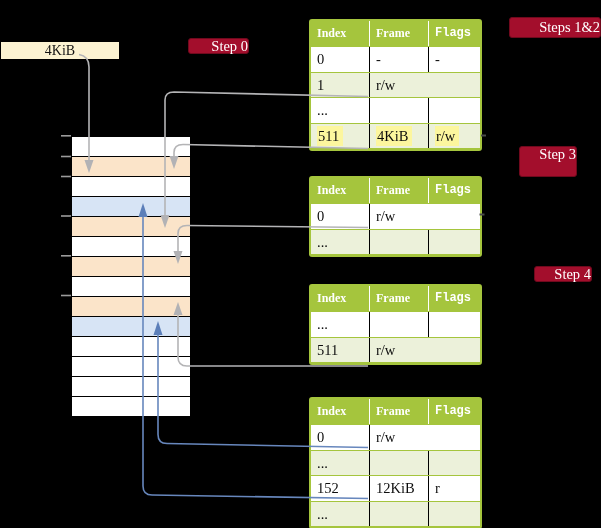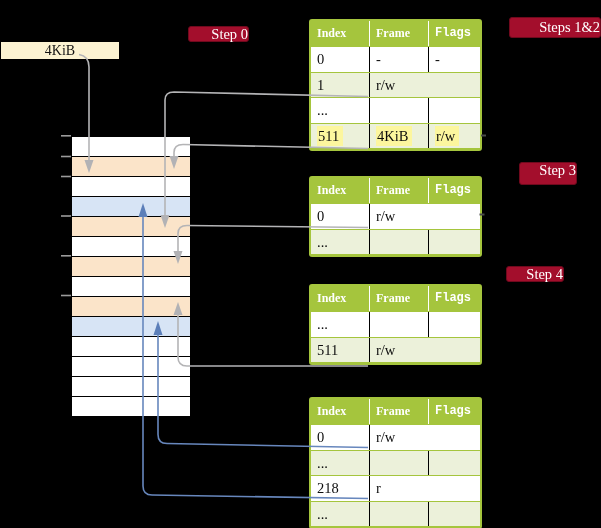--- a/index.html
+++ b/index.html
@@ -11,24 +11,24 @@
   
   .frame-box{
     position:absolute;left:1px;top:42px;width:118px;height:17px;
     background:#fcf3d2;color:#111;font-size:14px;line-height:17px;text-align:center;
   }
   
   .chip{
     position:absolute;background:#a30e2c;border:1px solid #70091d;border-radius:3px;
     color:#fff;font-size:14.5px;text-align:right;box-sizing:border-box;
   }
-  #chip-step0{left:188px;top:26px;width:61px;height:16px;line-height:14px;}
+  #chip-step0{left:188px;top:38px;width:61px;height:16px;line-height:14px;}
   #chip-steps12{left:509px;top:17px;width:92px;height:21px;line-height:19px;}
-  #chip-step3{left:519px;top:162px;width:58px;height:23px;line-height:15px;}
-  #chip-step4{left:506px;top:266px;width:58px;height:16px;line-height:14px;}
+  #chip-step3{left:519px;top:146px;width:58px;height:31px;line-height:15px;}
+  #chip-step4{left:534px;top:266px;width:58px;height:16px;line-height:14px;}
   
   .memcol{
     position:absolute;left:71px;top:136px;width:118px;height:279px;
     border:1px solid #000;background:#fff;display:flex;flex-direction:column;box-sizing:content-box;
   }
   .memrow{flex:1;border-bottom:1px solid #000;}
   .memrow:last-child{border-bottom:none;}
   .fill-white{background:#ffffff;}
   .fill-peach{background:#fbe4c9;}
   .fill-blue{background:#d7e4f5;}
@@ -156,21 +156,22 @@
     <div class="drow">
       <div class="dcell">0</div>
       <div class="dcell">r/w</div>
     </div>
     <div class="drow shade">
       <div class="dcell">...</div>
       <div class="dcell"></div>
       <div class="dcell"></div>
     </div>
     <div class="drow">
-      <div class="dcell">218</div>
+      <div class="dcell">152</div>
+      <div class="dcell">12KiB</div>
       <div class="dcell">r</div>
     </div>
     <div class="drow shade">
       <div class="dcell">...</div>
       <div class="dcell"></div>
       <div class="dcell"></div>
     </div>
   </div>
 
 <svg class="overlay" width="601" height="528" viewBox="0 0 601 528">

